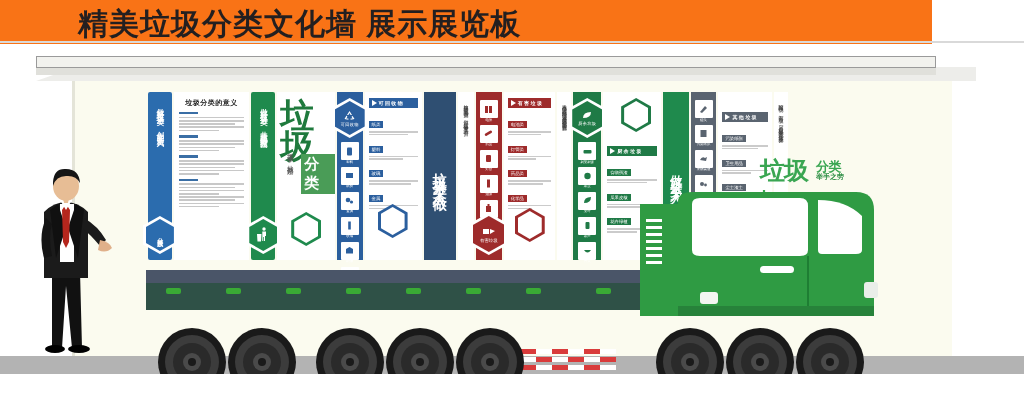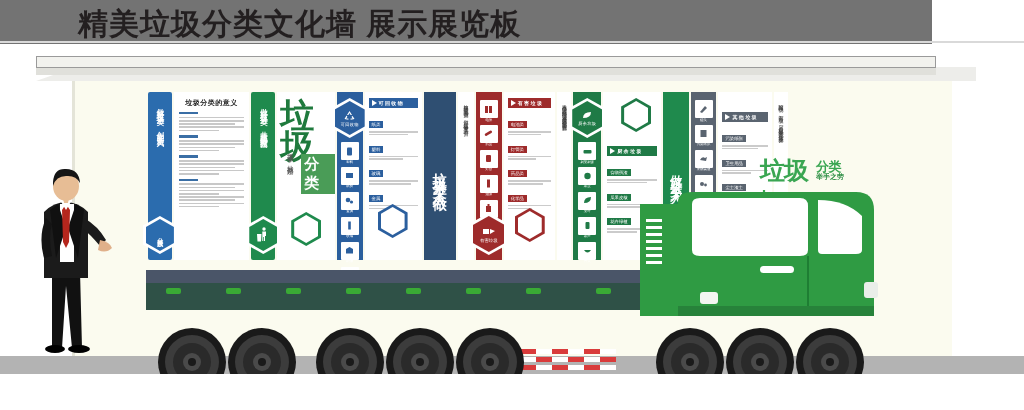--- a/index.html
+++ b/index.html
@@ -1,17 +1,17 @@
 <!DOCTYPE html>
 <html><head>
 <meta charset="utf-8">
 <style>
   html,body{margin:0;padding:0;background:#ffffff;}
   body{width:1024px;height:410px;overflow:hidden;font-family:"Liberation Sans","DejaVu Sans",sans-serif;}
-  #stage{position:relative;width:932px;height:410px;background:#737373;}
+  #stage{position:relative;width:932px;height:410px;background:#f97316;}
 
   
   .title-bar{position:absolute;left:0;top:0;width:1024px;height:42px;}
   .title-text{position:absolute;left:78px;top:4px;font-size:30px;font-weight:bold;color:#231f20;letter-spacing:1px;white-space:nowrap;}
   .title-rule{position:absolute;left:0;top:41px;width:1024px;height:2px;background:#d9d9d9;}
 
   
   .scene{position:absolute;left:0;top:44px;width:1024px;height:330px;background:#ffffff;overflow:hidden;}
   .floorband{position:absolute;left:0;bottom:0;width:1024px;height:18px;background:#b3b3b3;}
   .wall{position:absolute;left:72px;top:26px;width:880px;height:286px;background:#fbfbef;}

